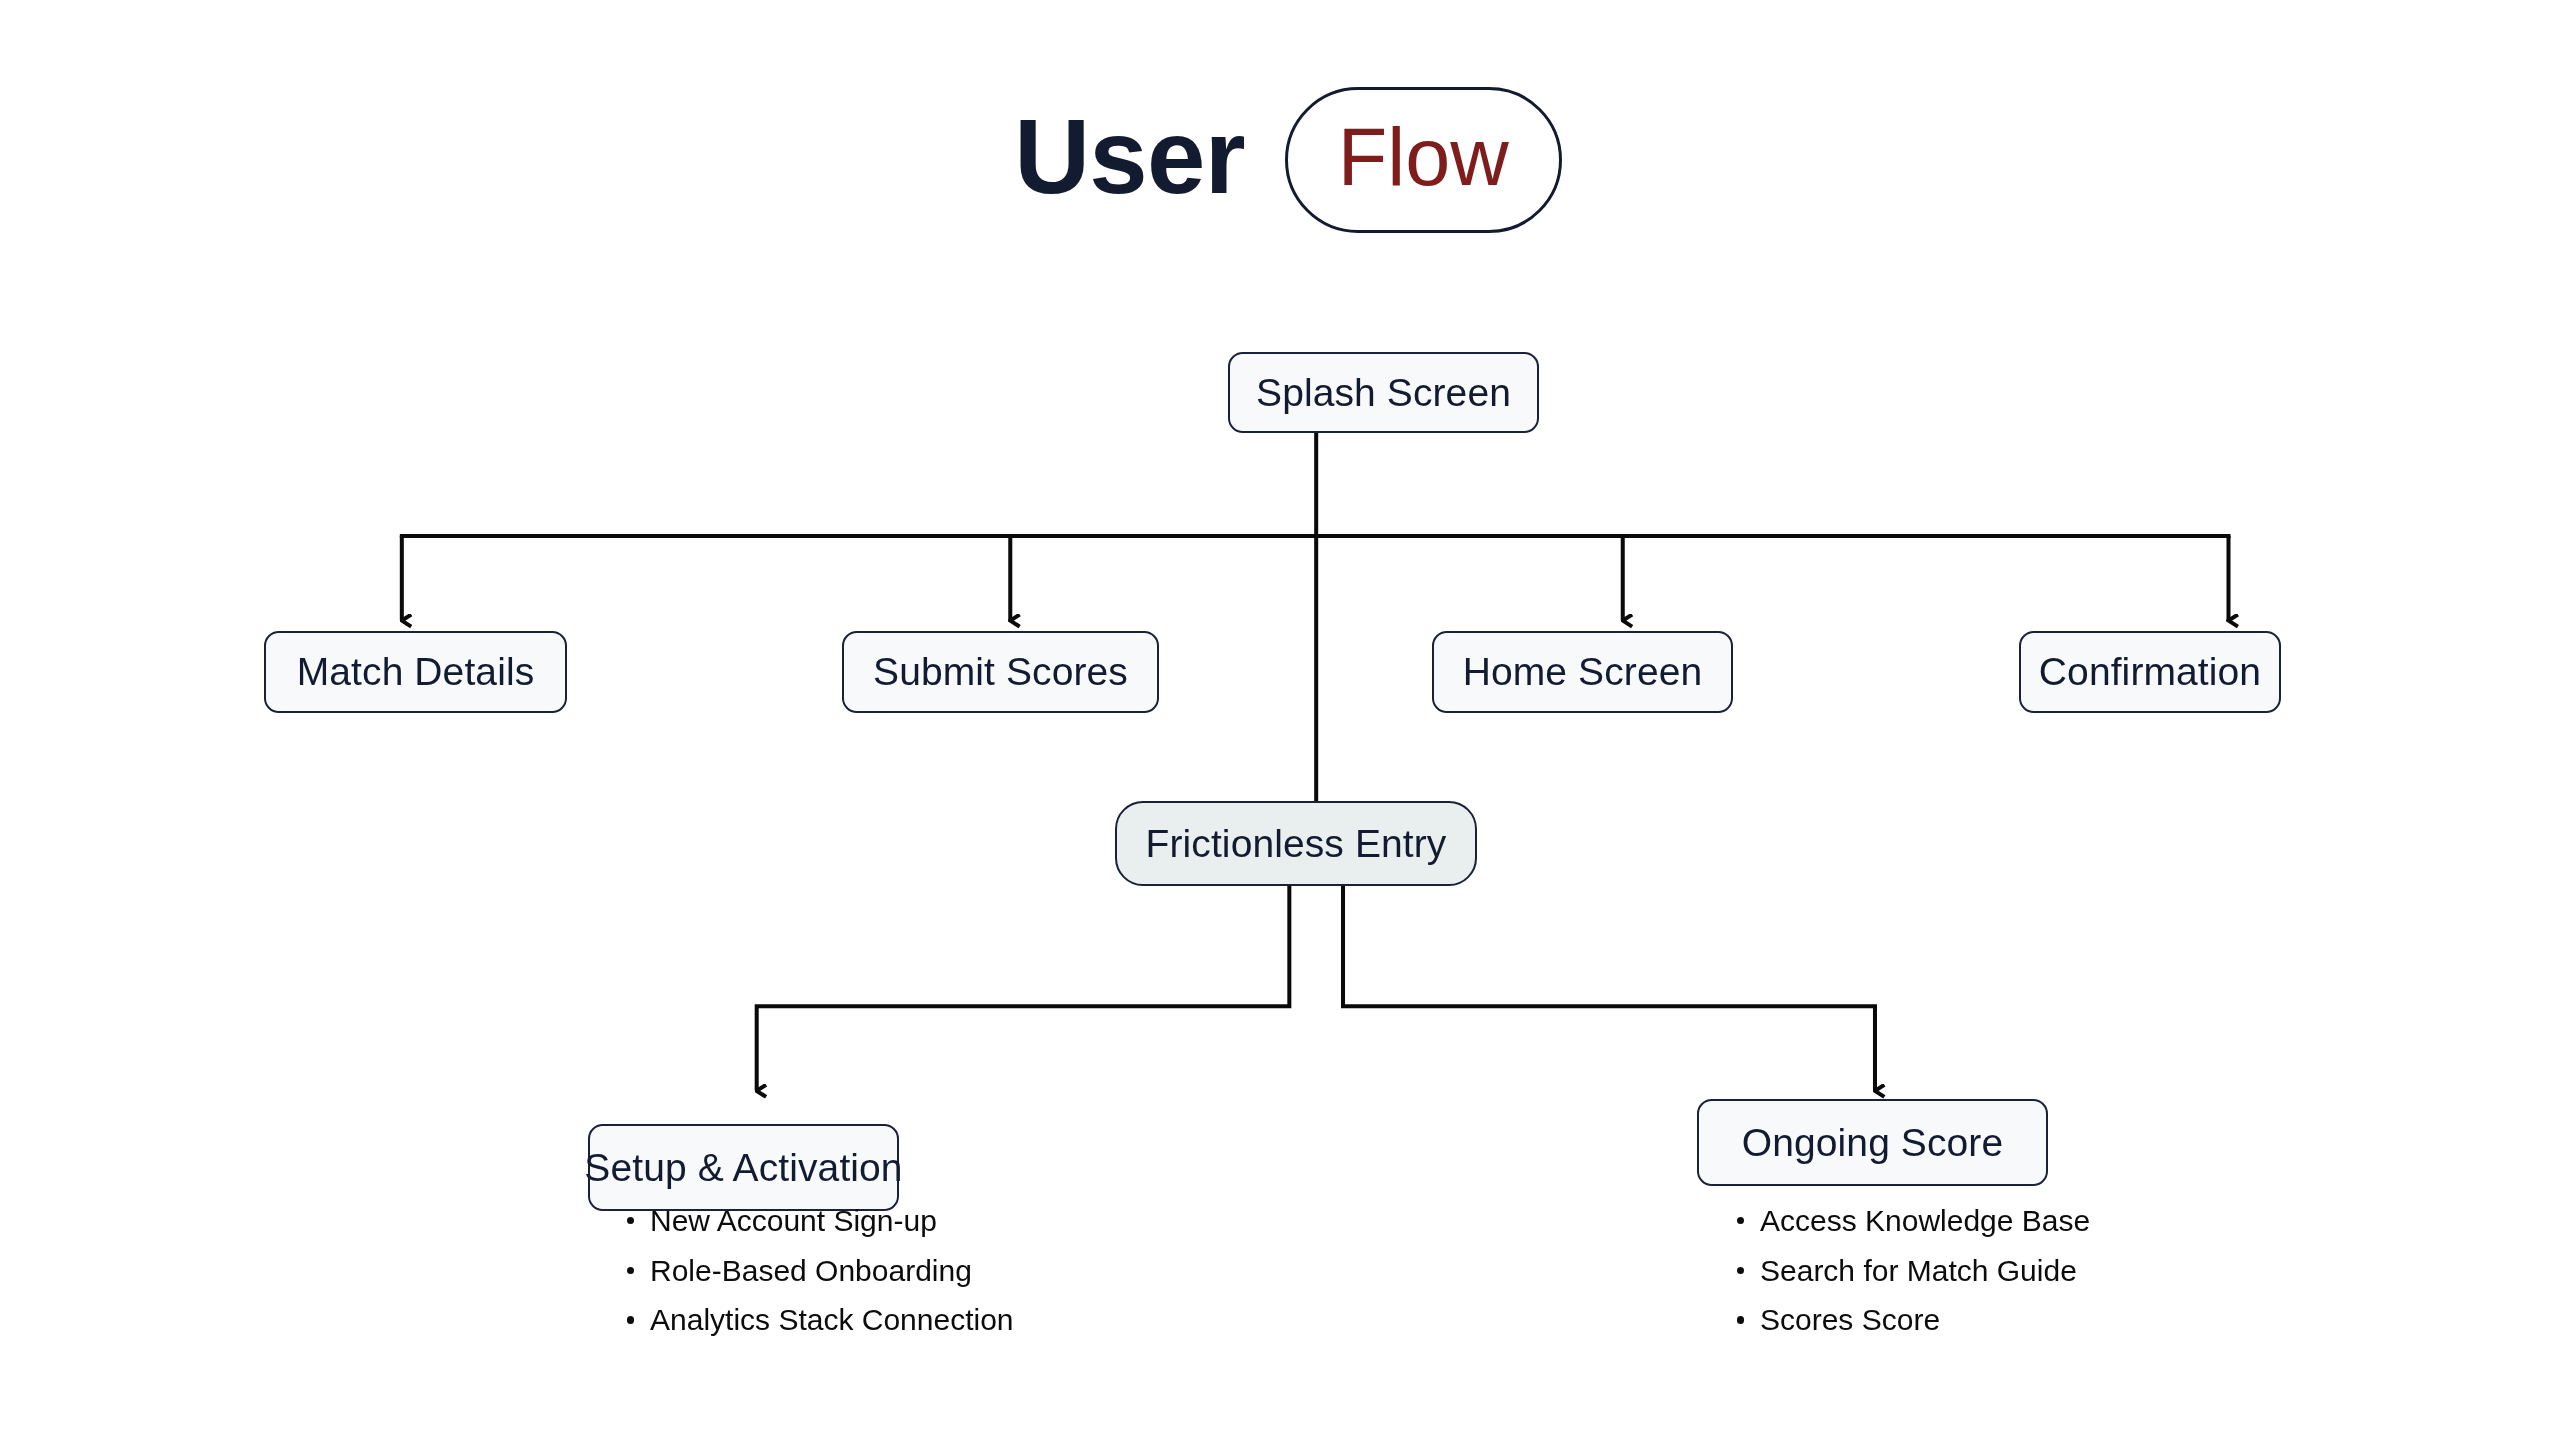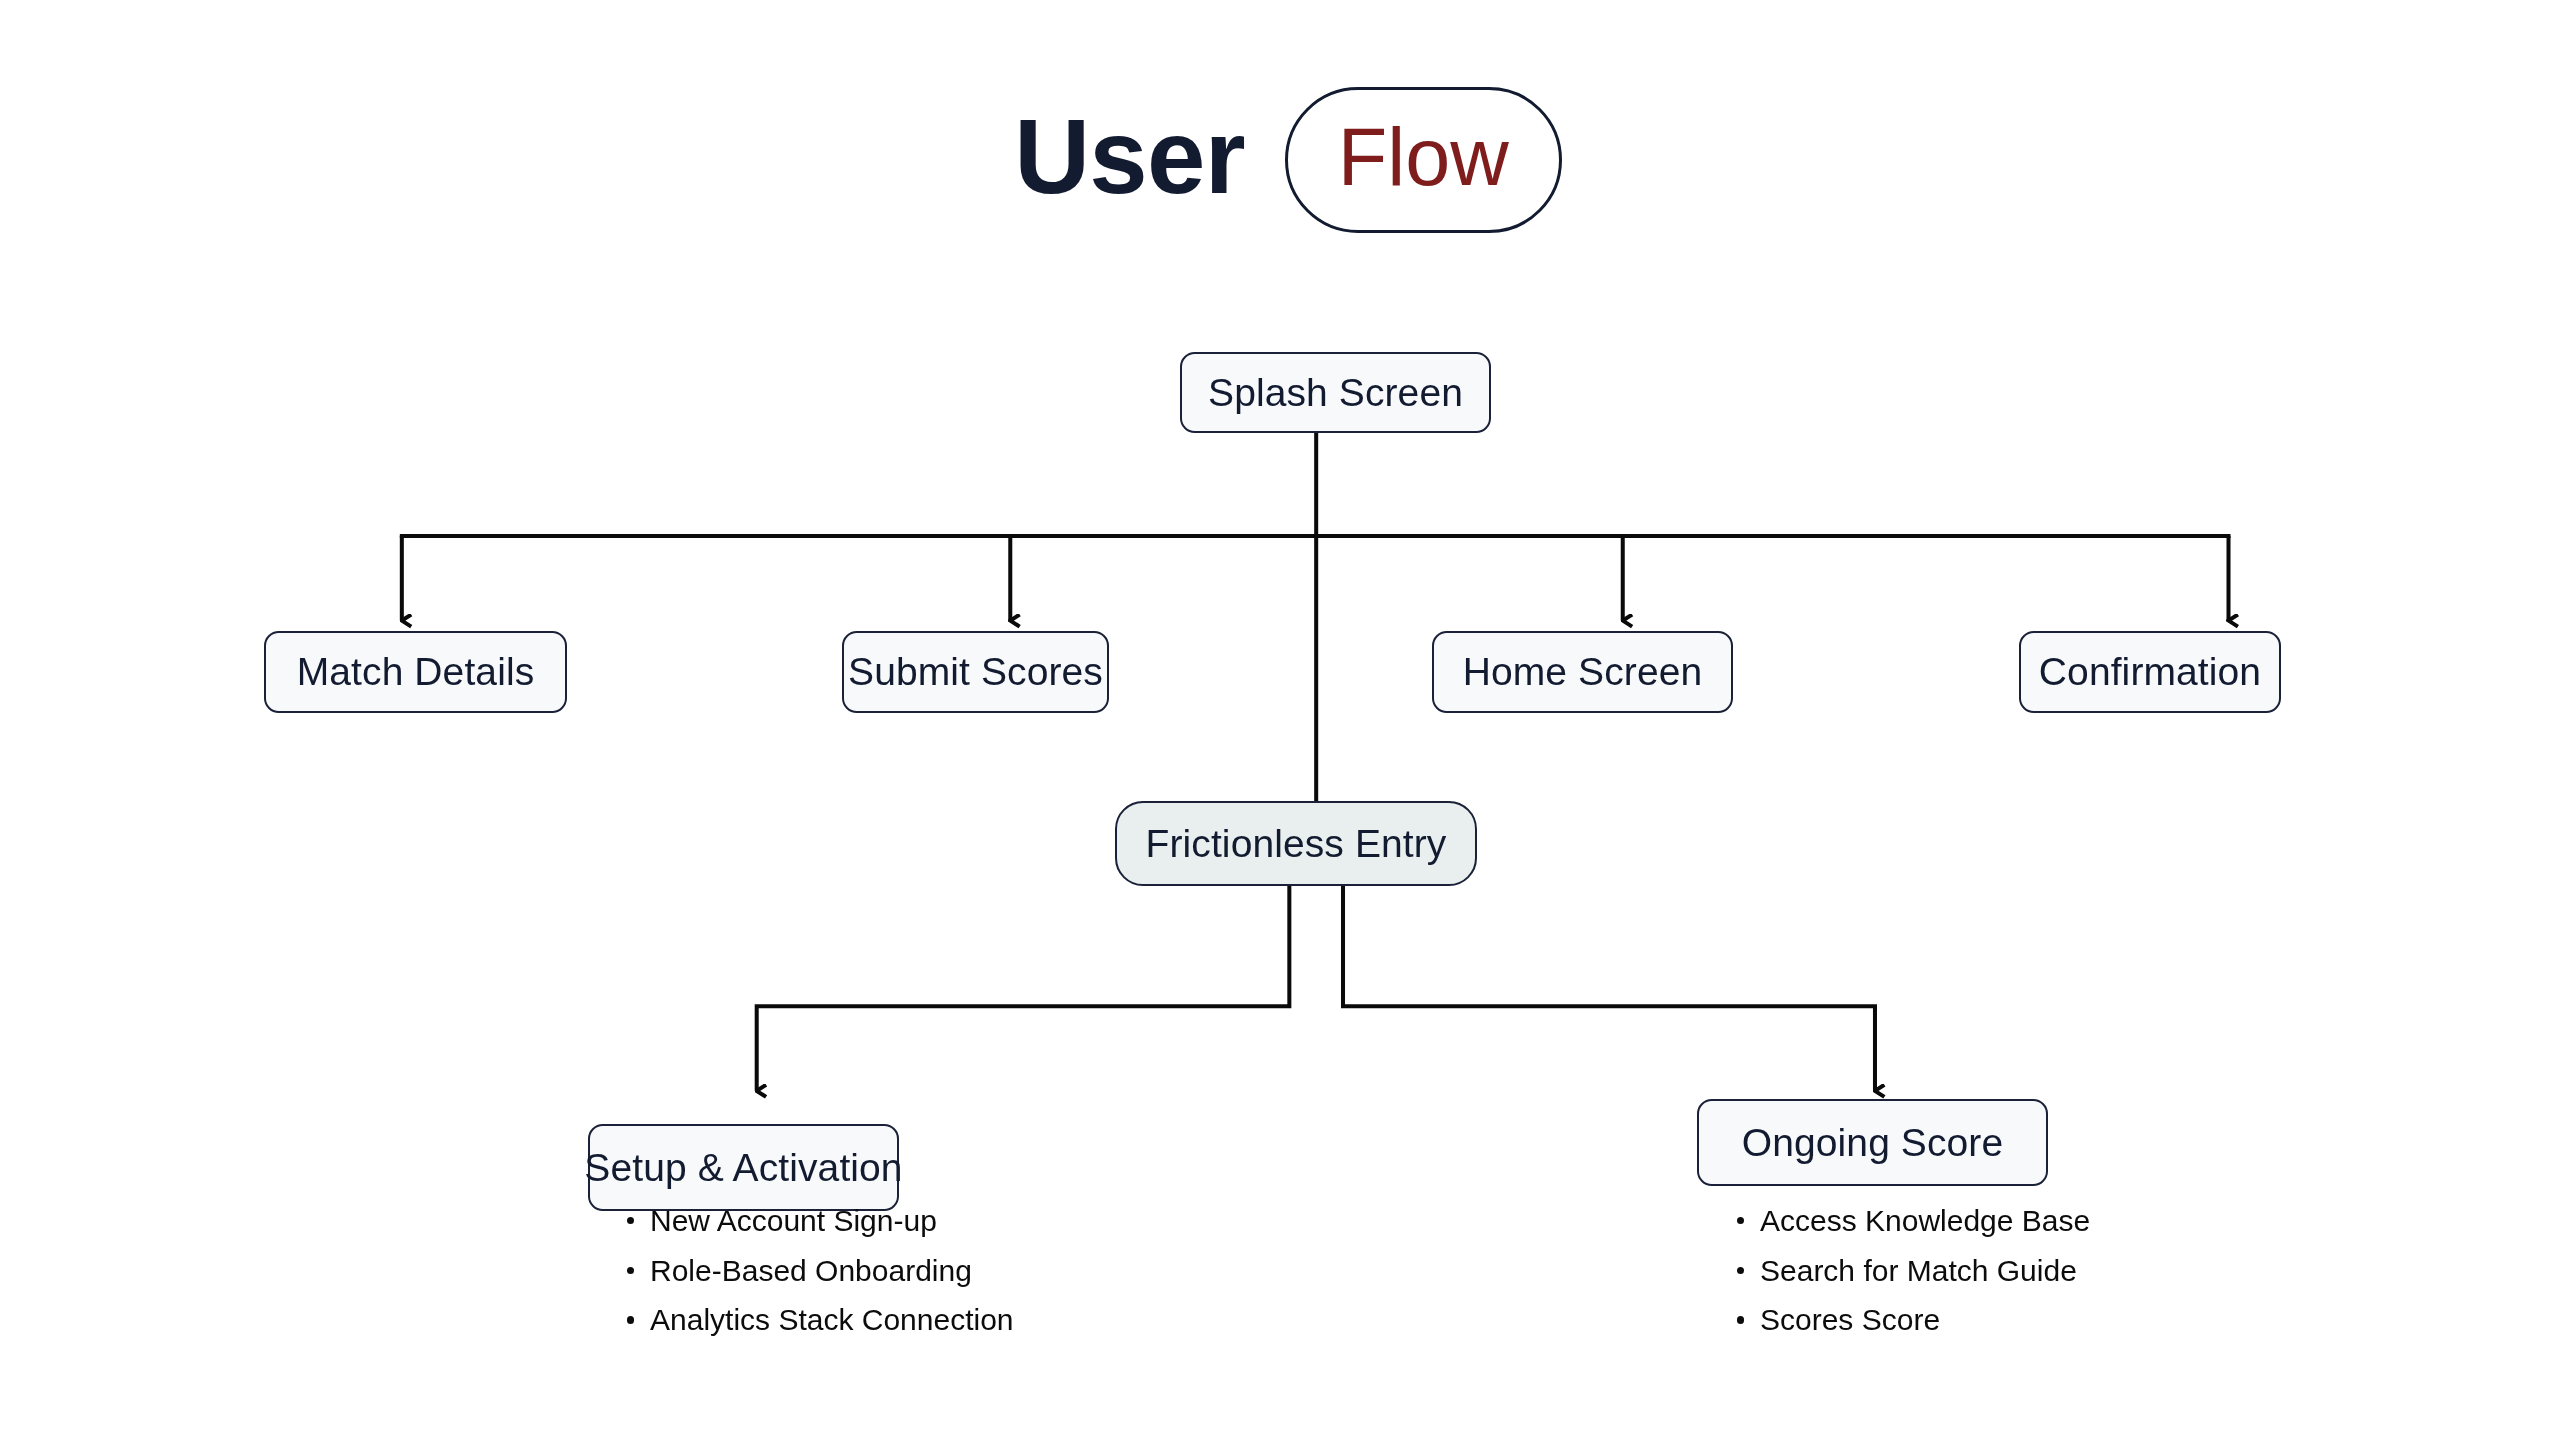--- a/index.html
+++ b/index.html
@@ -142,25 +142,25 @@
       <path d="M2419,799 L2419,925" marker-end="url(#arw)"></path>
       <path d="M3322,799 L3322,925" marker-end="url(#arw)"></path>
 
       <path d="M1962,799 L1962,1195"></path>
 
       <path d="M1922,1320 L1922,1500 L1128,1500 L1128,1626" marker-end="url(#arw)"></path>
       <path d="M2002,1320 L2002,1500 L2795,1500 L2795,1626" marker-end="url(#arw)"></path>
     </g>
   </svg>
 
-  <div class="node" style="left:1180px; top:352px; width:311px; height:81px;">Splash Screen</div>
+  <div class="node" style="left:1228px; top:352px; width:311px; height:81px;">Splash Screen</div>
 
   <div class="node" style="left:264px; top:631px; width:303px; height:82px;">Match Details</div>
 
-  <div class="node" style="left:842px; top:631px; width:267px; height:82px;">Submit Scores</div>
+  <div class="node" style="left:842px; top:631px; width:317px; height:82px;">Submit Scores</div>
 
   <div class="node" style="left:1432px; top:631px; width:301px; height:82px;">Home Screen</div>
 
   <div class="node" style="left:2019px; top:631px; width:262px; height:82px;">Confirmation</div>
 
   <div class="node accent" style="left:1115px; top:801px; width:362px; height:85px;border-radius:28px;">Frictionless Entry</div>
 
   <div class="node" style="left:588px; top:1124px; width:311px; height:87px;">Setup &amp; Activation</div>
 
   <ul class="bullets" style="left:614px; top:1201px;">

